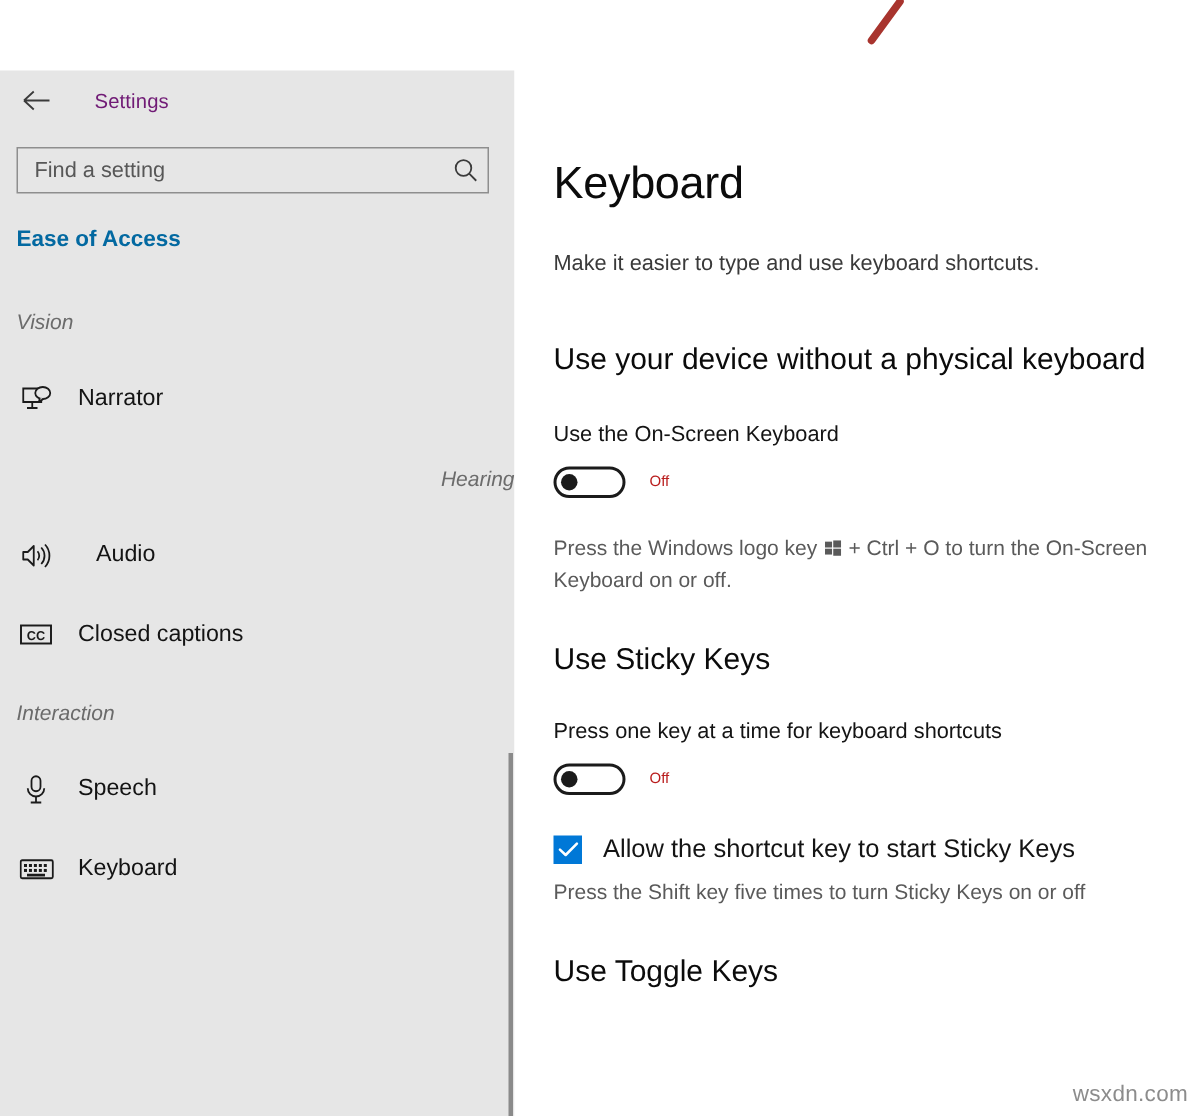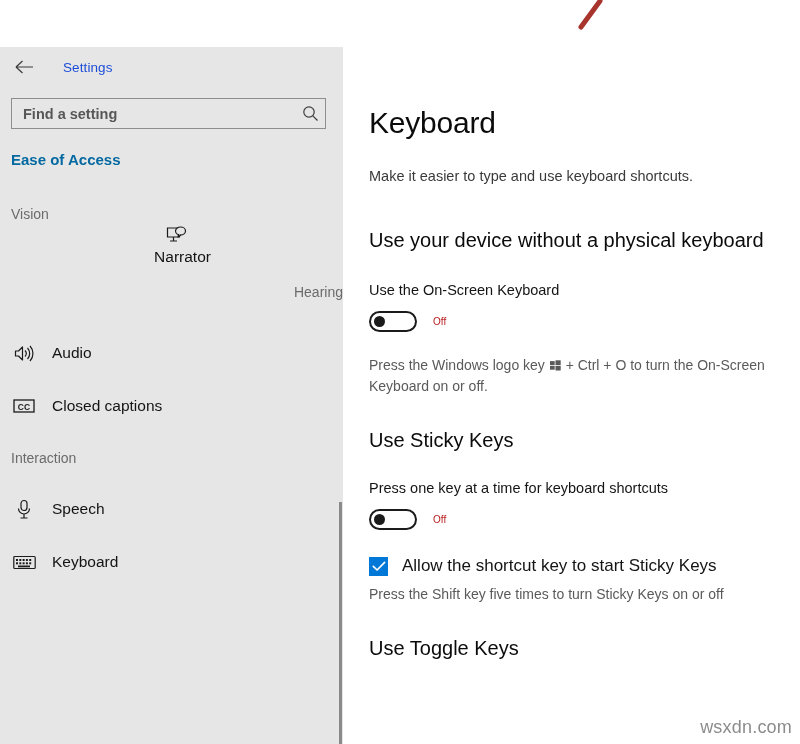--- a/index.html
+++ b/index.html
@@ -56,21 +56,21 @@
   .back-arrow {
     width: 30px;
     height: 30px;
     display: flex;
     align-items: center;
     justify-content: center;
     color: #3b3b3b;
   }
   .nav-title {
     font-size: 13.5px;
-    color: #1d4ed8;
+    color: #701a75;
     margin-left: 24px;
     letter-spacing: .1px;
   }
 
   .home-row {
     display: flex;
     align-items: center;
     height: 38px;
     padding-left: 9px;
     margin-top: 23px;
@@ -101,21 +101,20 @@
   .search-input {
     flex: 1;
     border: none;
     outline: none;
     background: transparent;
     font-family: "Liberation Sans", sans-serif;
     font-size: 14.5px;
     color: #1b1b1b;
     padding: 0 0 0 11px;
     height: 100%;
-    font-weight: bold;
   }
   .search-input::placeholder {
     color: #575757;
     opacity: 1;
   }
   .search-icon {
     width: 30px;
     height: 100%;
     display: flex;
     align-items: center;
@@ -127,20 +126,21 @@
     font-size: 15px;
     font-weight: bold;
     color: #0369a1;
     margin: 22px 0 0 11px;
   }
 
   .group-label {
     font-size: 14px;
     color: #6b6b6b;
     margin-left: 11px;
+    font-style: italic;
   }
   .nav-item {
     display: flex;
     align-items: center;
     height: 34px;
     padding-left: 9px;
   }
   .nav-icon {
     width: 30px;
     height: 26px;
@@ -261,21 +261,21 @@
     width: 11px;
     height: 11px;
     vertical-align: -1px;
     margin: 0 1px;
   }
 
   .watermark {
     position: absolute;
     right: 8px;
     bottom: 6px;
-    font-size: 18px;
+    font-size: 15px;
     color: #8c8c8c;
     letter-spacing: .2px;
   }
 </style>
 </head>
 <body>
 
 <div class="annot-stroke">
   <svg width="26" height="30" viewBox="0 0 26 30">
     <line x1="3" y1="27" x2="22" y2="1" stroke="#a8342e" stroke-width="5" stroke-linecap="round"></line>
@@ -303,36 +303,36 @@
         <circle cx="7" cy="7" r="5.2" fill="none" stroke="currentColor" stroke-width="1.2"></circle>
         <line x1="10.8" y1="10.8" x2="15.5" y2="15.5" stroke="currentColor" stroke-width="1.2"></line>
       </svg>
     </div>
   </div>
 
   <div class="section-title">Ease of Access</div>
 
   <div style="margin-top:38px;">
     <div class="group-label">Vision</div>
-    <div class="nav-item" style="flex-direction:column;">
+    <div class="nav-item" style="margin-top:27px;">
       <div class="nav-icon">
         <svg width="21" height="19" viewBox="0 0 21 19">
           <path d="M1.5 2 H13.5 V11 H1.5 Z" fill="none" stroke="currentColor" stroke-width="1.2"></path>
           <path d="M7.5 11 V14.5 M4 15 H11" fill="none" stroke="currentColor" stroke-width="1.2"></path>
           <ellipse cx="14.5" cy="5" rx="5" ry="4" fill="#e6e6e6" stroke="currentColor" stroke-width="1.2"></ellipse>
           <path d="M12.5 8.2 L12 11 L15 8.8" fill="#e6e6e6" stroke="currentColor" stroke-width="1.2" stroke-linejoin="round"></path>
         </svg>
       </div>
       <div class="nav-label">Narrator</div>
     </div>
   </div>
 
   <div style="margin-top:28px;text-align:right;">
     <div class="group-label">Hearing</div>
-    <div class="nav-item" style="margin-top:36px;">
+    <div class="nav-item" style="margin-top:26px;gap:12px;">
       <div class="nav-icon">
         <svg width="21" height="17" viewBox="0 0 21 17">
           <path d="M1.5 6 H4.5 L8.5 2 V15 L4.5 11 H1.5 Z" fill="none" stroke="currentColor" stroke-width="1.2" stroke-linejoin="round"></path>
           <path d="M11 5.5 A4.5 4.5 0 0 1 11 11.5" fill="none" stroke="currentColor" stroke-width="1.2"></path>
           <path d="M13.5 3 A8 8 0 0 1 13.5 14" fill="none" stroke="currentColor" stroke-width="1.2"></path>
           <path d="M16 1 A11 11 0 0 1 16 16" fill="none" stroke="currentColor" stroke-width="1.2"></path>
         </svg>
       </div>
       <div class="nav-label">Audio</div>
     </div>

